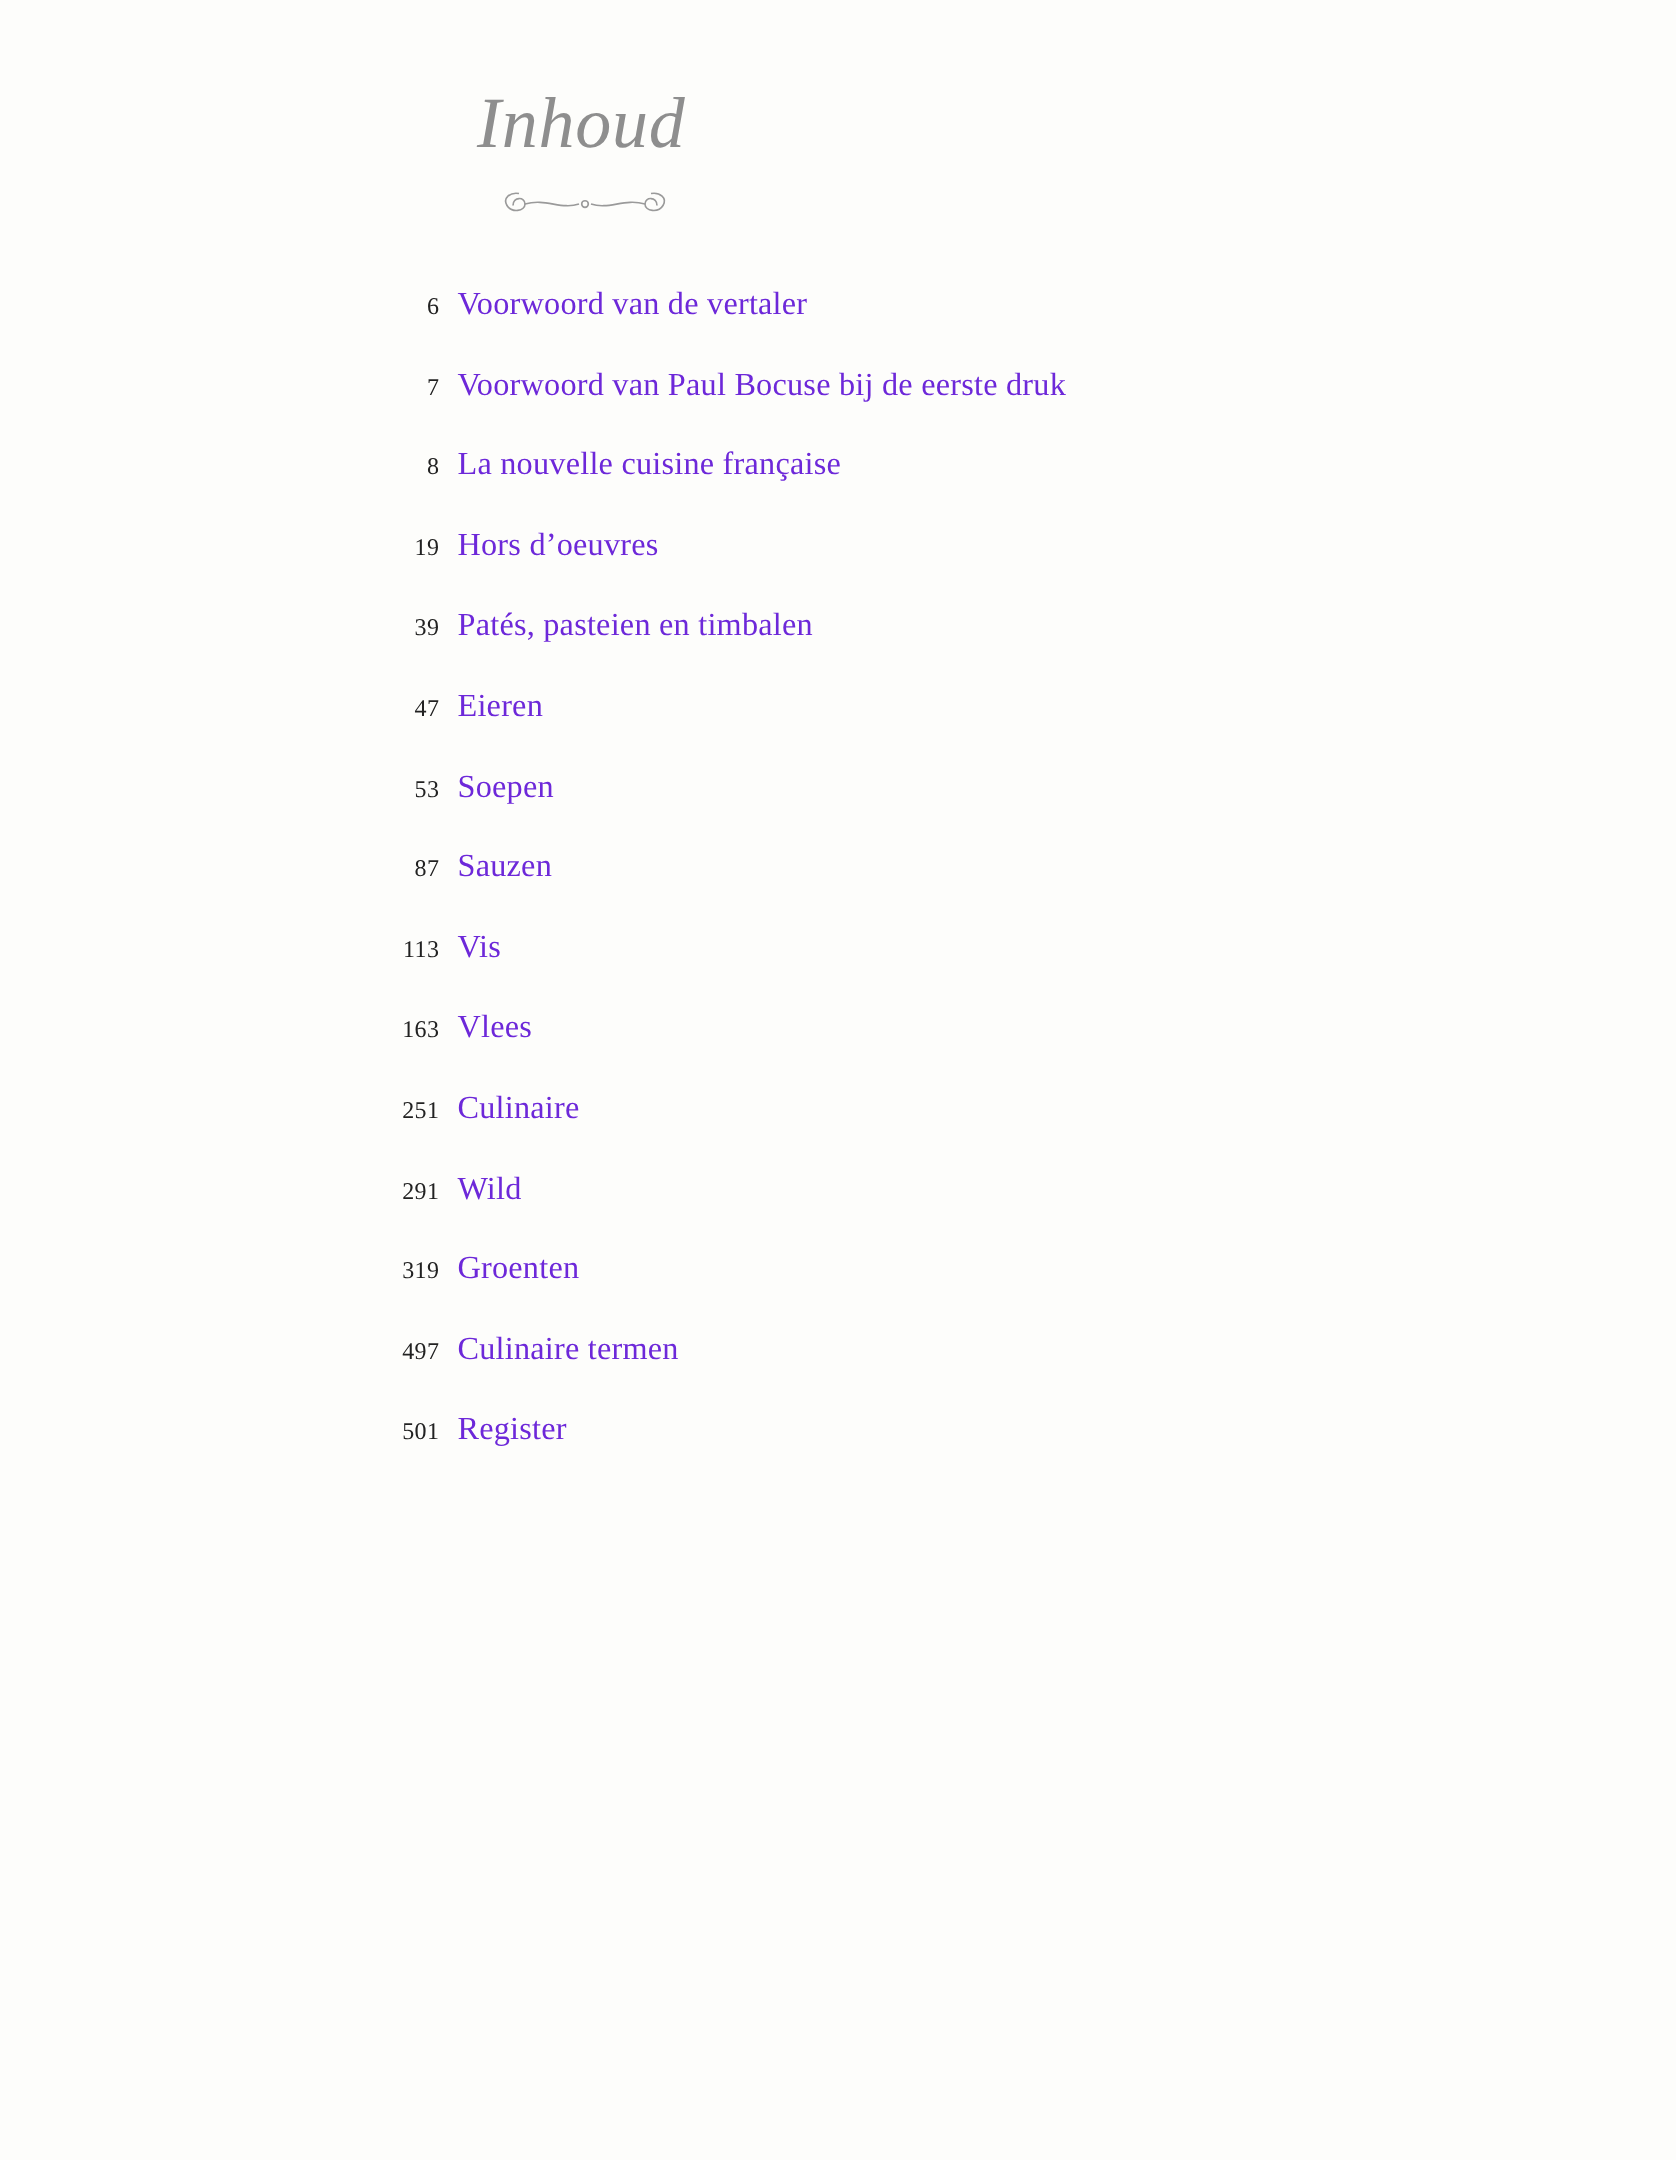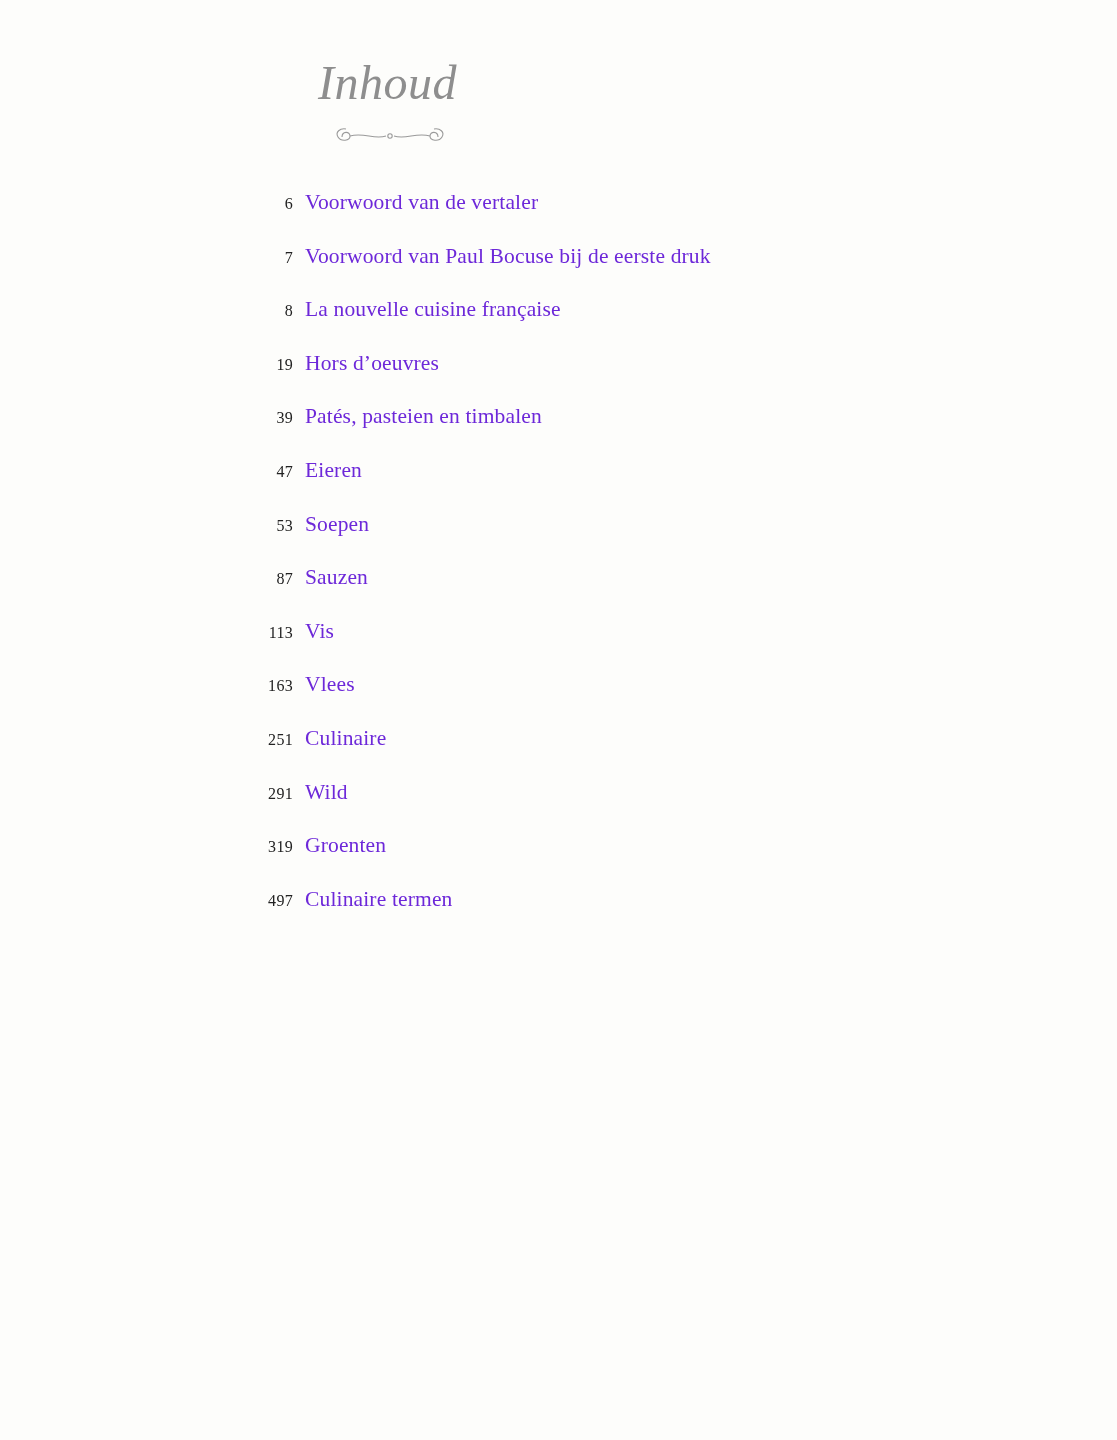--- a/index.html
+++ b/index.html
@@ -158,15 +158,19 @@
       <span class="toc-page">319</span>
       <span class="toc-label">Groenten</span>
     </div>
 
 
     <div class="toc-row">
       <span class="toc-page">497</span>
       <span class="toc-label">Culinaire termen</span>
     </div>
 
+    <div class="toc-row">
+      <span class="toc-page">501</span>
+      <span class="toc-label">Register</span>
+    </div>
 
   </div>
 </div>
 
 </body></html>

